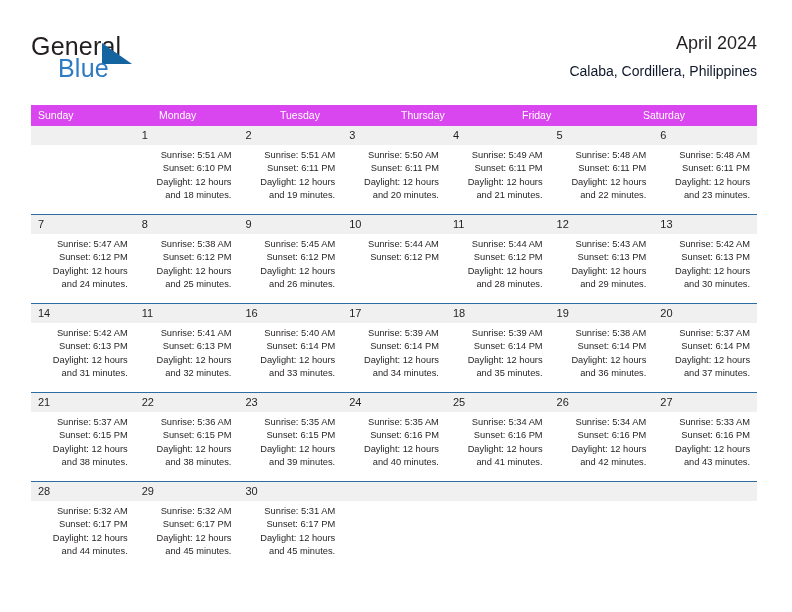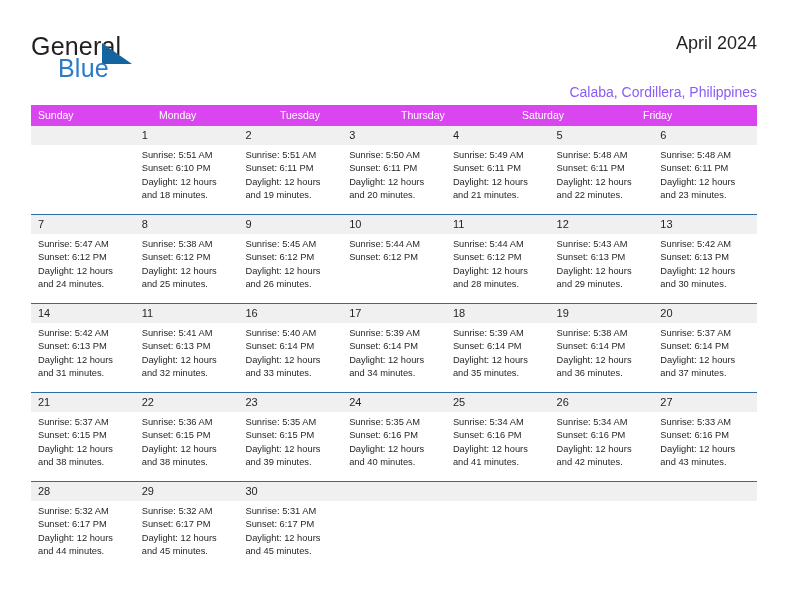--- a/index.html
+++ b/index.html
@@ -74,22 +74,22 @@
     font-size: 18px;
     line-height: 34px;
     color: #231f20;
     font-weight: normal;
     margin: 0;
     white-space: nowrap;
   }
   .cal-subtitle {
     font-size: 14px;
     line-height: 20px;
-    margin: 22px 0 0 0;
-    color: #8b5cf6;
+    margin: 1px 0 0 0;
+    color: #0f172a;
     white-space: nowrap;
   }
 
   
   .calendar {
     position: absolute;
     left: 31px;
     top: 105px;
     width: 726px;
   }
@@ -119,20 +119,21 @@
   }
   .week-dates {
     display: flex;
     background: #f0f0f0;
     height: 19px;
   }
   .week-body {
     display: flex;
     background: #ffffff;
     min-height: 64px;
+    text-align: right;
   }
   .daynum {
     flex: 1 1 0;
     font-size: 11px;
     line-height: 19px;
     padding-left: 7px;
     box-sizing: border-box;
     color: #231f20;
   }
   .daycell {
@@ -171,22 +172,22 @@
 
   </div>
 
   <div class="calendar">
 
     <div class="weekday-row">
       <div class="weekday">Sunday</div>
       <div class="weekday">Monday</div>
       <div class="weekday">Tuesday</div>
       <div class="weekday">Thursday</div>
+      <div class="weekday">Friday</div>
       <div class="weekday">Saturday</div>
-      <div class="weekday">Friday</div>
     </div>
 
     <div id="weeks-container">
         <div class="week">
           <div class="week-dates">
             <div class="daynum empty"></div>
             <div class="daynum">1</div>
             <div class="daynum">2</div>
             <div class="daynum">3</div>
             <div class="daynum">4</div>

